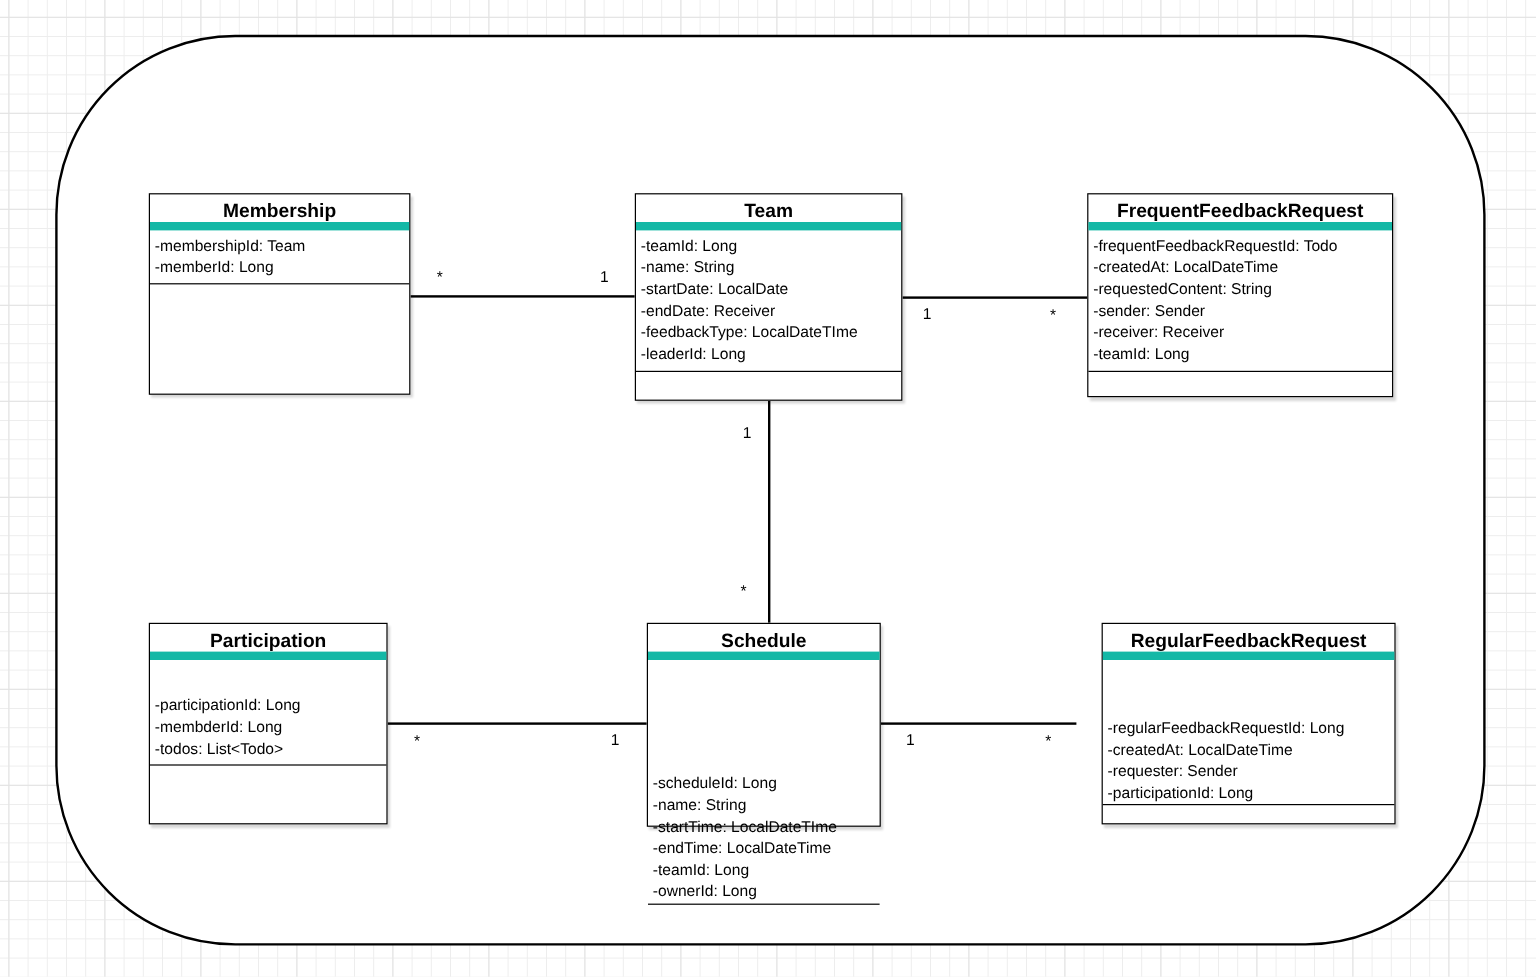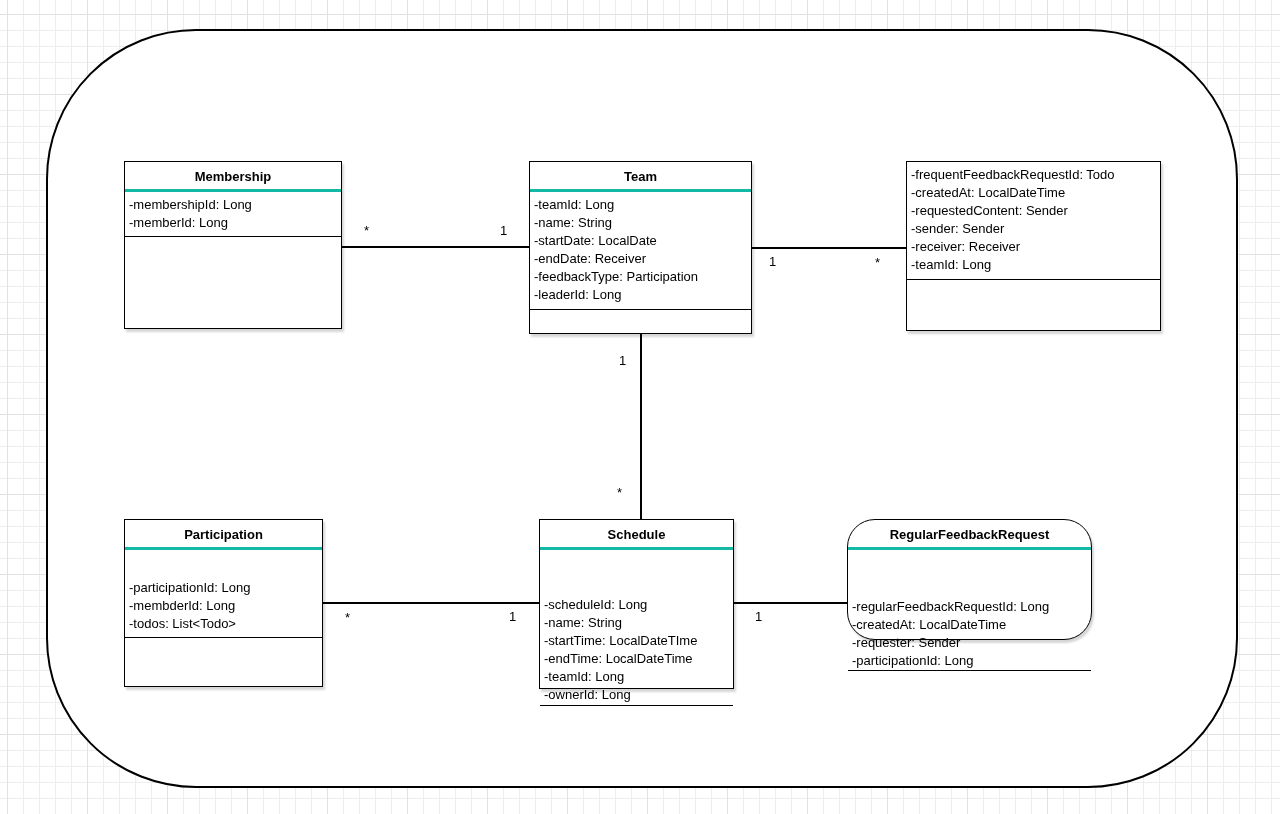--- a/index.html
+++ b/index.html
@@ -35,22 +35,22 @@
     box-sizing: border-box;
     box-shadow: 2px 3px 2px rgba(0,0,0,0.16);
     display: flex;
     flex-direction: column;
   }
   .uml-title {
     height: 30px;
     line-height: 29px;
     text-align: center;
     font-weight: bold;
-    font-size: 13px;
-    border-bottom: 3px solid #14b8a6;
+    font-size: 16px;
+    border-bottom: 7px solid #14b8a6;
     box-sizing: border-box;
     flex: 0 0 auto;
   }
   .uml-attrs {
     border-bottom: 1px solid #000;
     box-sizing: border-box;
     padding: 4px 4px 0 4px;
     font-size: 13px;
     line-height: 18px;
     flex: 0 0 auto;
@@ -85,75 +85,76 @@
   <span class="mult" style="left:619px; top:354px;">1</span>
   <span class="mult" style="left:617px; top:486px;">*</span>
   <span class="mult" style="left:345px; top:611px;">*</span>
   <span class="mult" style="left:509px; top:610px;">1</span>
   <span class="mult" style="left:755px; top:610px;">1</span>
   <span class="mult" style="left:871px; top:611px;">*</span>
 
   <div class="uml-class" style="left:124px; top:161px; width:218px; height:168px;">
     <div class="uml-title">Membership</div>
     <div class="uml-attrs" style="height:45px;">
-        <div>-membershipId: Long</div>
+        <div>-membershipId: Team</div>
         <div>-memberId: Long</div>
       </div>
     <div class="uml-empty"></div>
   </div>
 
   <div class="uml-class" style="left:529px; top:161px; width:223px; height:173px;">
     <div class="uml-title">Team</div>
     <div class="uml-attrs" style="height:118px;">
         <div>-teamId: Long</div>
         <div>-name: String</div>
         <div>-startDate: LocalDate</div>
         <div>-endDate: Receiver</div>
-        <div>-feedbackType: Participation</div>
+        <div>-feedbackType: LocalDateTIme</div>
         <div>-leaderId: Long</div>
       </div>
     <div class="uml-empty"></div>
   </div>
 
   <div class="uml-class" style="left:906px; top:161px; width:255px; height:170px;">
+    <div class="uml-title">FrequentFeedbackRequest</div>
     <div class="uml-attrs" style="height:118px;">
         <div>-frequentFeedbackRequestId: Todo</div>
         <div>-createdAt: LocalDateTime</div>
-        <div>-requestedContent: Sender</div>
+        <div>-requestedContent: String</div>
         <div>-sender: Sender</div>
         <div>-receiver: Receiver</div>
         <div>-teamId: Long</div>
       </div>
     <div class="uml-empty"></div>
   </div>
 
   <div class="uml-class" style="left:124px; top:519px; width:199px; height:168px;gap:25px;">
     <div class="uml-title">Participation</div>
     <div class="uml-attrs" style="height:63px;">
         <div>-participationId: Long</div>
         <div>-membderId: Long</div>
         <div>-todos: List&lt;Todo&gt;</div>
       </div>
     <div class="uml-empty"></div>
   </div>
 
-  <div class="uml-class" style="left:539px; top:519px; width:195px; height:170px;">
+  <div class="uml-class" style="left:539px; top:519px; width:195px; height:170px;gap:48px;">
     <div class="uml-title">Schedule</div>
     <div class="uml-attrs" style="height:114px;margin-top:42px;">
         <div>-scheduleId: Long</div>
         <div>-name: String</div>
         <div>-startTime: LocalDateTIme</div>
         <div>-endTime: LocalDateTime</div>
         <div>-teamId: Long</div>
         <div>-ownerId: Long</div>
       </div>
     <div class="uml-empty"></div>
   </div>
 
-  <div class="uml-class" style="left:847px; top:519px; width:245px; height:121px;border-radius:28px;">
+  <div class="uml-class" style="left:918px; top:519px; width:245px; height:168px;">
     <div class="uml-title">RegularFeedbackRequest</div>
     <div class="uml-attrs" style="height:77px;margin-top:44px;">
         <div>-regularFeedbackRequestId: Long</div>
         <div>-createdAt: LocalDateTime</div>
         <div>-requester: Sender</div>
         <div>-participationId: Long</div>
       </div>
     <div class="uml-empty"></div>
   </div>
 

